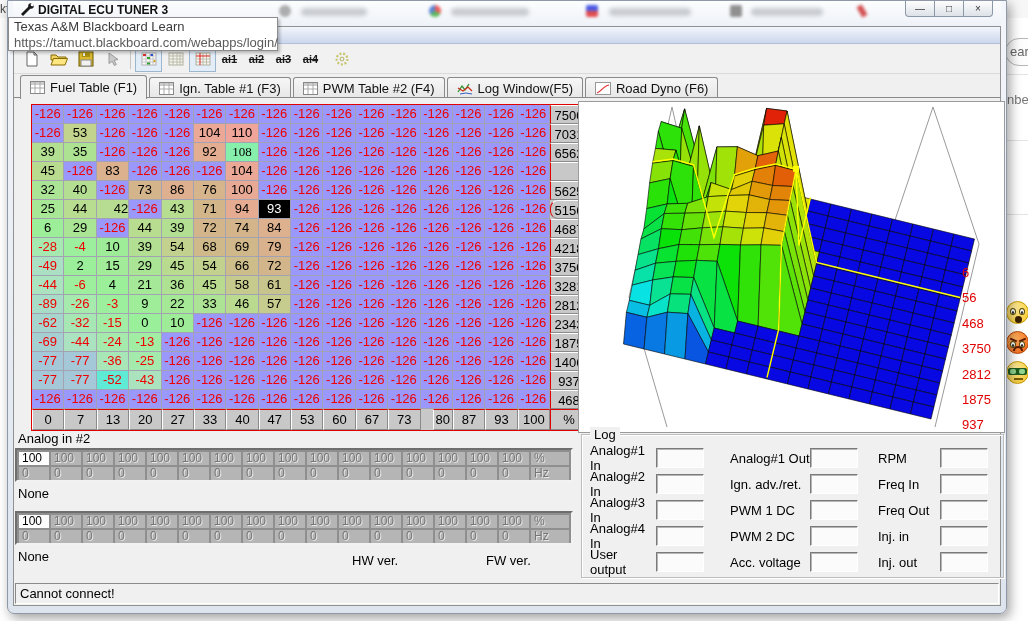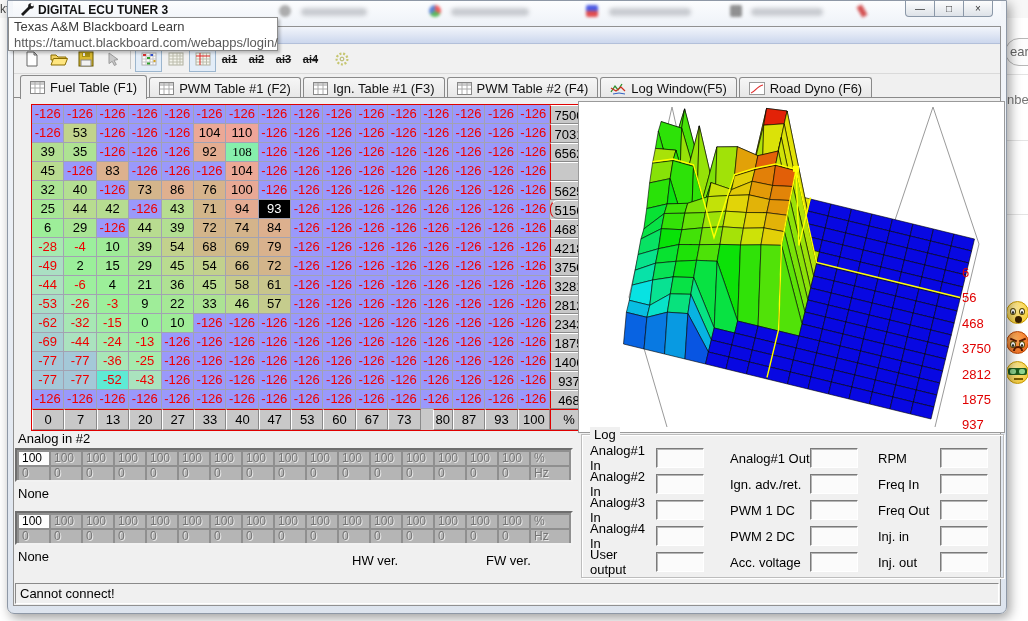--- a/index.html
+++ b/index.html
@@ -292,30 +292,20 @@
           <span>Fuel Table (F1)</span>
         </div>
         <div class="tab">
           <span class="tabicon">
             <svg width="15" height="13">
               <rect x="0.5" y="0.5" width="14" height="12" fill="#fff" stroke="#888"></rect>
               <rect x="1" y="1" width="13" height="3" fill="#ccc"></rect>
               <path d="M5 1 V12 M10 1 V12 M1 7 H14" stroke="#aaa"></path>
             </svg>
           </span>
-          <span>PWM Table #1 (F2)</span>
-        </div>
-        <div class="tab">
-          <span class="tabicon">
-            <svg width="15" height="13">
-              <rect x="0.5" y="0.5" width="14" height="12" fill="#fff" stroke="#888"></rect>
-              <rect x="1" y="1" width="13" height="3" fill="#ccc"></rect>
-              <path d="M5 1 V12 M10 1 V12 M1 7 H14" stroke="#aaa"></path>
-            </svg>
-          </span>
           <span>Ign. Table #1 (F3)</span>
         </div>
         <div class="tab">
           <span class="tabicon">
             <svg width="15" height="13">
               <rect x="0.5" y="0.5" width="14" height="12" fill="#fff" stroke="#888"></rect>
               <rect x="1" y="1" width="13" height="3" fill="#ccc"></rect>
               <path d="M5 1 V12 M10 1 V12 M1 7 H14" stroke="#aaa"></path>
             </svg>
           </span>
@@ -424,21 +414,21 @@
           <div class="fcell neg" style="background: rgb(154, 153, 251);">-126</div>
           <div class="fcell neg" style="background: rgb(154, 153, 251);">-126</div>
           <div class="fcell neg" style="background: rgb(154, 153, 251);">-126</div>
           <div class="fcell neg" style="background: rgb(154, 153, 251);">-126</div>
           <div class="fcell neg" style="background: rgb(154, 153, 251);">-126</div>
           <div class="fcell neg" style="background: rgb(154, 153, 251);">-126</div>
           <div class="fcell neg" style="background: rgb(154, 153, 251);">-126</div>
           <div class="fcell axis yaxis" style="border-left-color: rgb(224, 0, 0);">5625</div>
           <div class="fcell" style="background: rgb(167, 231, 150);">25</div>
           <div class="fcell" style="background: rgb(184, 220, 144);">44</div>
-          <div class="fcell" style="background: rgb(182, 221, 145);">42</div>
+          <div class="fcell" style="background: rgb(182, 221, 145); text-align: right;">42</div>
           <div class="fcell neg" style="background: rgb(154, 153, 251);">-126</div>
           <div class="fcell" style="background: rgb(183, 221, 144);">43</div>
           <div class="fcell" style="background: rgb(210, 182, 138);">71</div>
           <div class="fcell" style="background: rgb(229, 172, 146);">94</div>
           <div class="fcell sel" style="background: rgb(228, 173, 145);">93</div>
           <div class="fcell neg" style="background: rgb(154, 153, 251);">-126</div>
           <div class="fcell neg" style="background: rgb(154, 153, 251);">-126</div>
           <div class="fcell neg" style="background: rgb(154, 153, 251);">-126</div>
           <div class="fcell neg" style="background: rgb(154, 153, 251);">-126</div>
           <div class="fcell neg" style="background: rgb(154, 153, 251);">-126</div>
@@ -507,21 +497,21 @@
           <div class="fcell" style="background: rgb(200, 197, 140);">61</div>
           <div class="fcell neg" style="background: rgb(154, 153, 251);">-126</div>
           <div class="fcell neg" style="background: rgb(154, 153, 251);">-126</div>
           <div class="fcell neg" style="background: rgb(154, 153, 251);">-126</div>
           <div class="fcell neg" style="background: rgb(154, 153, 251);">-126</div>
           <div class="fcell neg" style="background: rgb(154, 153, 251);">-126</div>
           <div class="fcell neg" style="background: rgb(154, 153, 251);">-126</div>
           <div class="fcell neg" style="background: rgb(154, 153, 251);">-126</div>
           <div class="fcell neg" style="background: rgb(154, 153, 251);">-126</div>
           <div class="fcell axis yaxis" style="border-left-color: rgb(224, 0, 0);">3281</div>
-          <div class="fcell neg" style="background: rgb(169, 220, 198);">-53</div>
+          <div class="fcell neg" style="background: rgb(169, 220, 198);">-89</div>
           <div class="fcell neg" style="background: rgb(166, 234, 174);">-26</div>
           <div class="fcell neg" style="background: rgb(156, 239, 156);">-3</div>
           <div class="fcell" style="background: rgb(159, 237, 153);">9</div>
           <div class="fcell" style="background: rgb(165, 232, 150);">22</div>
           <div class="fcell" style="background: rgb(172, 227, 148);">33</div>
           <div class="fcell" style="background: rgb(186, 219, 143);">46</div>
           <div class="fcell" style="background: rgb(197, 204, 141);">57</div>
           <div class="fcell neg" style="background: rgb(154, 153, 251);">-126</div>
           <div class="fcell neg" style="background: rgb(154, 153, 251);">-126</div>
           <div class="fcell neg" style="background: rgb(154, 153, 251);">-126</div>

